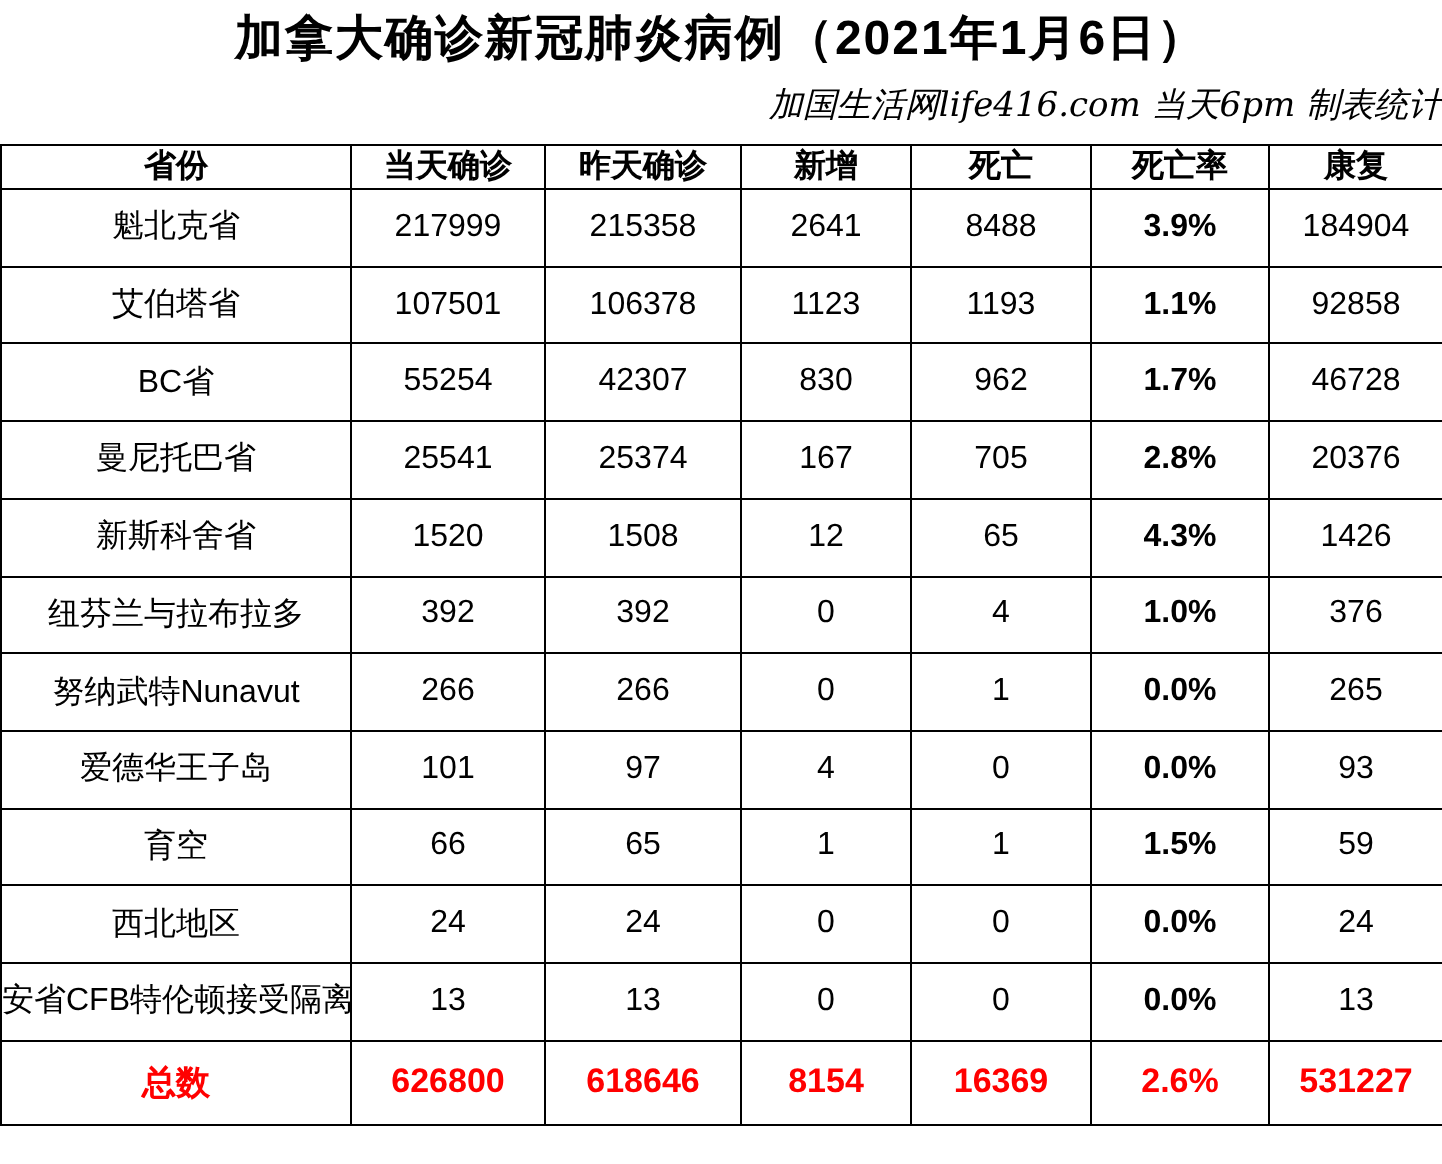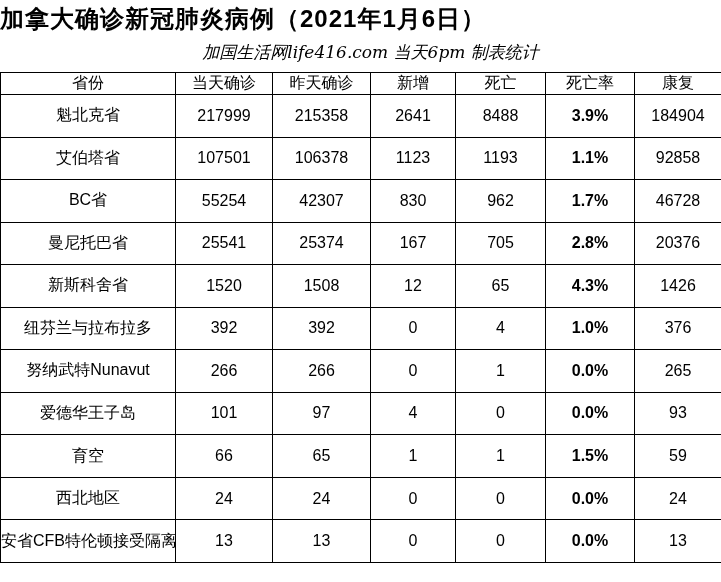--- a/index.html
+++ b/index.html
@@ -14,31 +14,32 @@
     position: relative;
     font-family: "Liberation Sans", sans-serif;
     color: #000000;
     overflow: hidden;
   }
   .title {
     position: absolute;
     top: 3px;
     left: 0;
     width: 721px;
+    text-align: center;
     font-size: 24px;
     font-weight: bold;
     letter-spacing: 1px;
     font-family: "Liberation Sans", sans-serif;
   }
   .subtitle {
     position: absolute;
     top: 41px;
     left: 0;
     width: 721px;
-    text-align: center;
+    text-align: right;
     font-size: 17px;
     font-style: italic;
     font-family: "DejaVu Serif", serif;
     padding-left: 20px;
   }
   table.covid {
     position: absolute;
     top: 72px;
     left: 0;
     width: 721px;
@@ -50,21 +51,21 @@
   table.covid td {
     border: 1px solid #000000;
     padding: 0;
     font-size: 16px;
     text-align: center;
     white-space: nowrap;
     overflow: hidden;
     vertical-align: middle;
   }
   table.covid th {
-    font-weight: normal;
+    font-weight: bold;
   }
   td.prov {
     text-align: left;
     padding-left: 7px;
   }
   td.prov-small {
     text-align: left;
     padding-left: 3px;
     font-size: 13px;
   }
@@ -201,14 +202,23 @@
     </tr>
     <tr>
       <td class="prov-small">安省CFB特伦顿接受隔离</td>
       <td>13</td>
       <td>13</td>
       <td>0</td>
       <td>0</td>
       <td class="rate">0.0%</td>
       <td>13</td>
     </tr>
+    <tr class="total-row">
+      <td class="total-label">总数</td>
+      <td>626800</td>
+      <td>618646</td>
+      <td>8154</td>
+      <td>16369</td>
+      <td>2.6%</td>
+      <td>531227</td>
+    </tr>
   </tbody>
 </table>
 
 </body></html>

